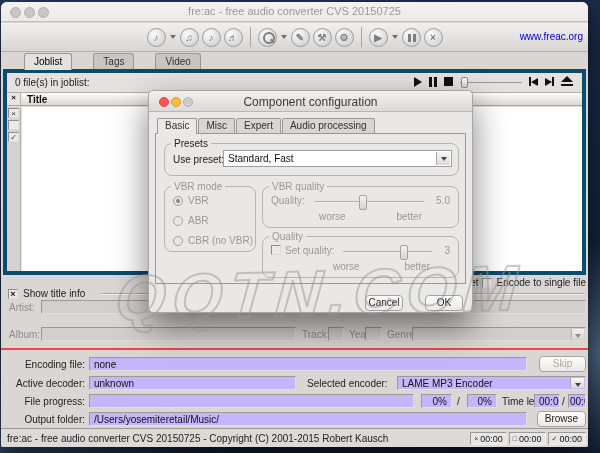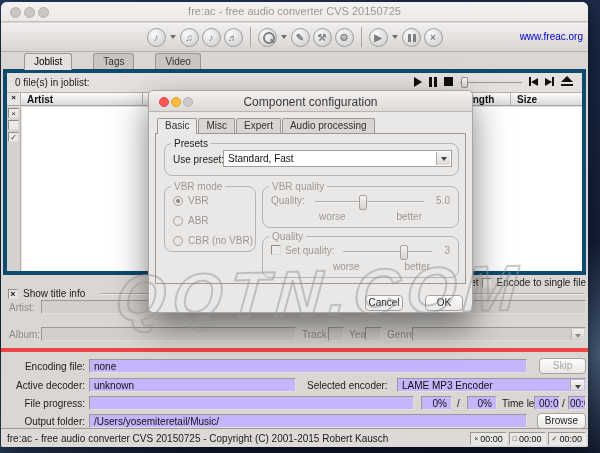--- a/index.html
+++ b/index.html
@@ -111,21 +111,21 @@
   .hline { position:absolute; left:100px; right:4px; top:17px; height:2px; border-top:1px solid #aaa7a4; border-bottom:1px solid #f0eeec; }
   .lbl { color:#8f8c89; }
   .fld { background:#d2cfcc; border:1px solid; border-color:#9b9895 #dfdddb #dfdddb #9b9895; height:14px; }
   .row-art { position:absolute; left:0; top:24px; right:0; height:15px; }
   .row-alb { position:absolute; left:0; top:51px; right:0; height:15px; }
   .combo-dis { position:relative; }
   .combo-dis .arr { position:absolute; right:1px; top:1px; bottom:1px; width:13px; background:linear-gradient(#f4f2f0,#d8d5d2); border-left:1px solid #b5b3b1; }
   .combo-dis .arr::after { content:""; position:absolute; left:3px; top:5px; width:0; height:0; border-left:3px solid transparent; border-right:3px solid transparent; border-top:4px solid #8f8c89; }
 
   
-  .enc { position:absolute; left:0; top:346px; width:587px; height:81px; font-size:10px; color:#222; border-top:4px solid #ef4444; }
+  .enc { position:absolute; left:0; top:346px; width:587px; height:81px; font-size:10px; color:#222; border-top:2px solid #ef4444; }
   .enc .lab { position:absolute; width:84px; text-align:right; color:#222; }
   .wfld { background:#c4b5fd; border:1px solid; border-color:#9b9895 #e2e0de #e2e0de #9b9895; height:14px; padding:1px 4px; font-size:10px; color:#111; overflow:hidden; white-space:nowrap; }
   .btn { background:linear-gradient(#fdfdfd,#ebe9e7); border:1px solid #a5a2a0; border-radius:4px;
          font-size:10px; color:#222; text-align:center; height:16px; line-height:14px; }
   .btn.dis { color:#aaa7a4; }
   .combo-en { position:relative; }
   .combo-en .arr { position:absolute; right:1px; top:1px; bottom:1px; width:14px; background:linear-gradient(#f7f6f5,#dcd9d6); border-left:1px solid #aaa7a4; }
   .combo-en .arr::after { content:""; position:absolute; left:4px; top:5px; width:0; height:0; border-left:3px solid transparent; border-right:3px solid transparent; border-top:4px solid #444; }
   .sl { position:absolute; color:#222; }
 
@@ -236,21 +236,20 @@
         </span>
       <span class="skipb">
           <span class="tri-r2"></span>
           <span class="bar-v"></span>
         </span>
       <span class="eject"></span>
     </div>
 
     <div class="jheader">
       <span class="jh c0">×</span>
-      <span class="jh c1">Artist</span>
       <span class="jh c2">Title</span>
       <span class="jh c3">Track</span>
       <span class="jh c4">Length</span>
       <span class="jh c5">Size</span>
     </div>
 
     <div class="jstrip">
       <div class="selbtn">×</div>
       <div class="selbtn"></div>
       <div class="selbtn">✓</div>

